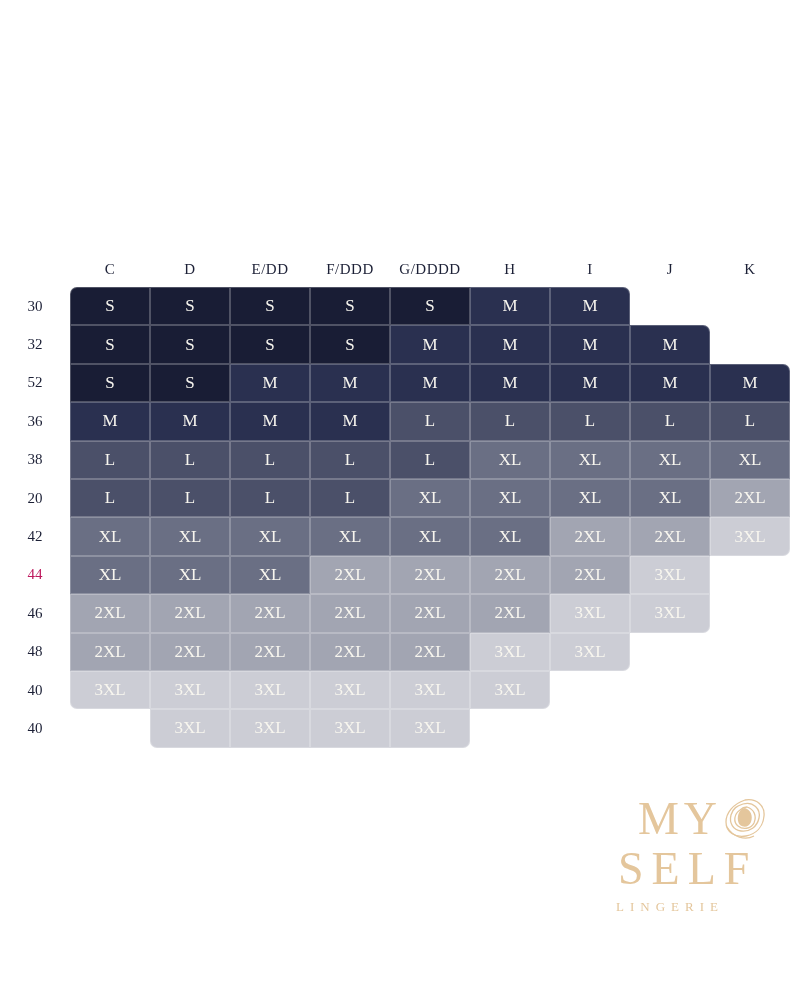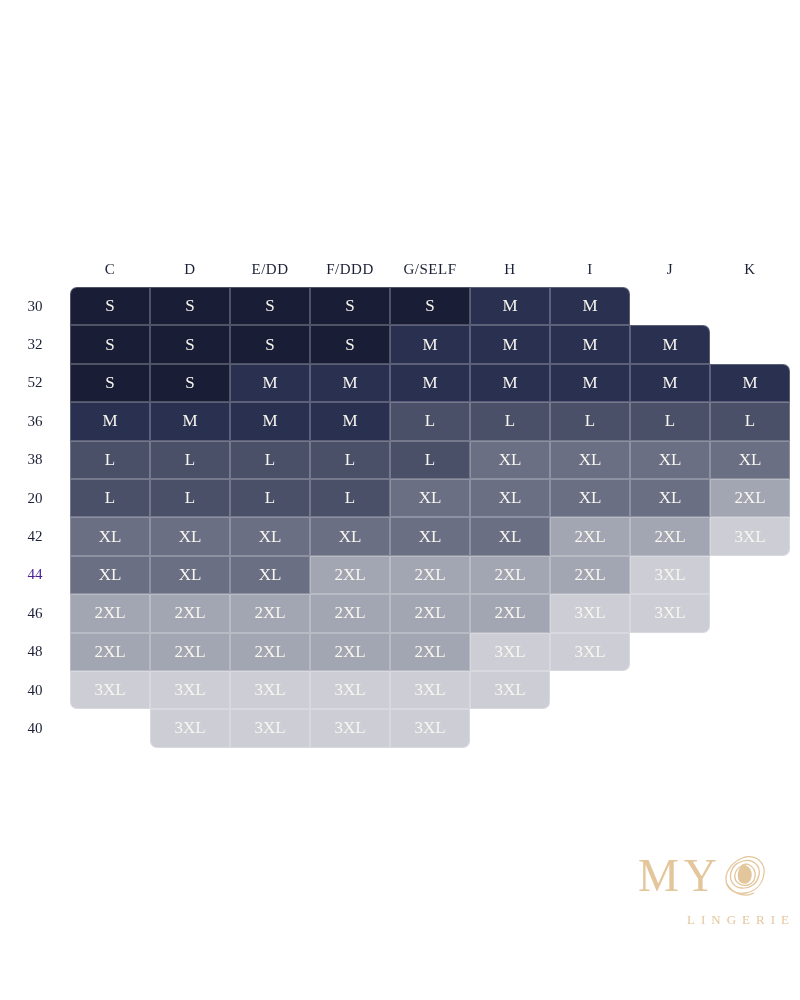--- a/index.html
+++ b/index.html
@@ -19,39 +19,39 @@
     width:70px; display:flex; align-items:center; justify-content:center;
     font-size:15px;
   }
   .cell {
     width:80px; box-sizing:border-box;
     display:flex; align-items:center; justify-content:center;
     font-size:17px; border:1px solid rgba(255,255,255,0.24);
   }
   .cell.empty { background:transparent !important; border:none; }
   
-  .logo { position:absolute; left:610px; top:852px; width:185px; text-align:right; }
+  .logo { position:absolute; left:610px; top:795px; width:185px; text-align:left; }
   .logo-top { display:flex; align-items:flex-start; justify-content:center; }
   .logo-my { font-size:46px; line-height:48px; letter-spacing:5px; }
   .rose { margin-top:2px; margin-left:1px; }
   .logo-self { font-size:46px; line-height:44px; letter-spacing:8px; margin-left:8px; }
   .logo-sub { font-size:13px; letter-spacing:6px; margin-top:8px; margin-left:6px; }
 </style>
 </head>
 <body>
 
 <div class="canvas">
 
   <div class="chart">
     <div class="hdr-row">
         <div class="hdr-cell" style="color: rgb(28, 32, 54);">C</div>
         <div class="hdr-cell" style="color: rgb(28, 32, 54);">D</div>
         <div class="hdr-cell" style="color: rgb(28, 32, 54);">E/DD</div>
         <div class="hdr-cell" style="color: rgb(28, 32, 54);">F/DDD</div>
-        <div class="hdr-cell" style="color: rgb(28, 32, 54);">G/SELF</div>
+        <div class="hdr-cell" style="color: rgb(28, 32, 54);">G/DDDD</div>
         <div class="hdr-cell" style="color: rgb(28, 32, 54);">H</div>
         <div class="hdr-cell" style="color: rgb(28, 32, 54);">I</div>
         <div class="hdr-cell" style="color: rgb(28, 32, 54);">J</div>
         <div class="hdr-cell" style="color: rgb(28, 32, 54);">K</div>
       </div>
     <div id="chart-body">
         <div class="t-row">
           <div class="r-label" style="color: rgb(28, 32, 54);">30</div>
           <div class="cell" style="background: rgb(25, 29, 53); color: rgb(248, 246, 239); border-top-left-radius: 7px;">S</div>
           <div class="cell" style="background: rgb(25, 29, 53); color: rgb(248, 246, 239);">S</div>
@@ -129,21 +129,21 @@
           <div class="cell" style="background: rgb(106, 111, 132); color: rgb(248, 246, 239);">XL</div>
           <div class="cell" style="background: rgb(106, 111, 132); color: rgb(248, 246, 239);">XL</div>
           <div class="cell" style="background: rgb(106, 111, 132); color: rgb(248, 246, 239);">XL</div>
           <div class="cell" style="background: rgb(106, 111, 132); color: rgb(248, 246, 239);">XL</div>
           <div class="cell" style="background: rgb(106, 111, 132); color: rgb(248, 246, 239);">XL</div>
           <div class="cell" style="background: rgb(162, 165, 178); color: rgb(248, 246, 239);">2XL</div>
           <div class="cell" style="background: rgb(162, 165, 178); color: rgb(248, 246, 239);">2XL</div>
           <div class="cell" style="background: rgb(204, 205, 213); color: rgb(248, 246, 239); border-bottom-right-radius: 7px;">3XL</div>
         </div>
         <div class="t-row">
-          <div class="r-label" style="color: #4c1d95;">44</div>
+          <div class="r-label" style="color: #be185d;">44</div>
           <div class="cell" style="background: rgb(106, 111, 132); color: rgb(248, 246, 239);">XL</div>
           <div class="cell" style="background: rgb(106, 111, 132); color: rgb(248, 246, 239);">XL</div>
           <div class="cell" style="background: rgb(106, 111, 132); color: rgb(248, 246, 239);">XL</div>
           <div class="cell" style="background: rgb(162, 165, 178); color: rgb(248, 246, 239);">2XL</div>
           <div class="cell" style="background: rgb(162, 165, 178); color: rgb(248, 246, 239);">2XL</div>
           <div class="cell" style="background: rgb(162, 165, 178); color: rgb(248, 246, 239);">2XL</div>
           <div class="cell" style="background: rgb(162, 165, 178); color: rgb(248, 246, 239);">2XL</div>
           <div class="cell" style="background: rgb(204, 205, 213); color: rgb(248, 246, 239);">3XL</div>
           <div class="cell empty"></div>
         </div>
@@ -206,16 +206,17 @@
           <g fill="none" stroke="#e4c69c" stroke-width="1.3">
             <path d="M22 3 C34 1 42 9 41 19 C40 30 33 37 23 39 C12 41 3 35 3 25 C3 16 10 7 22 3 Z"></path>
             <path d="M20 7 C30 4 38 12 36 21 C34 30 27 35 18 34 C10 33 6 26 8 18 C10 11 14 9 20 7 Z"></path>
             <path d="M24 10 C31 12 34 19 31 26 C28 32 20 33 15 29 C10 25 11 17 17 13 C19 11 21 10 24 10 Z"></path>
             <path d="M4 30 C10 40 22 44 31 39"></path>
           </g>
           <path d="M22 11 C28 13 30 19 28 25 C26 30 21 31 17 28 C14 25 14 18 17 14 C18 12 20 11 22 11 Z" fill="#e4c69c"></path>
         </svg>
       </span>
     </div>
+    <div class="logo-self">SELF</div>
     <div class="logo-sub">LINGERIE</div>
   </div>
 
 </div>
 
 </body></html>

